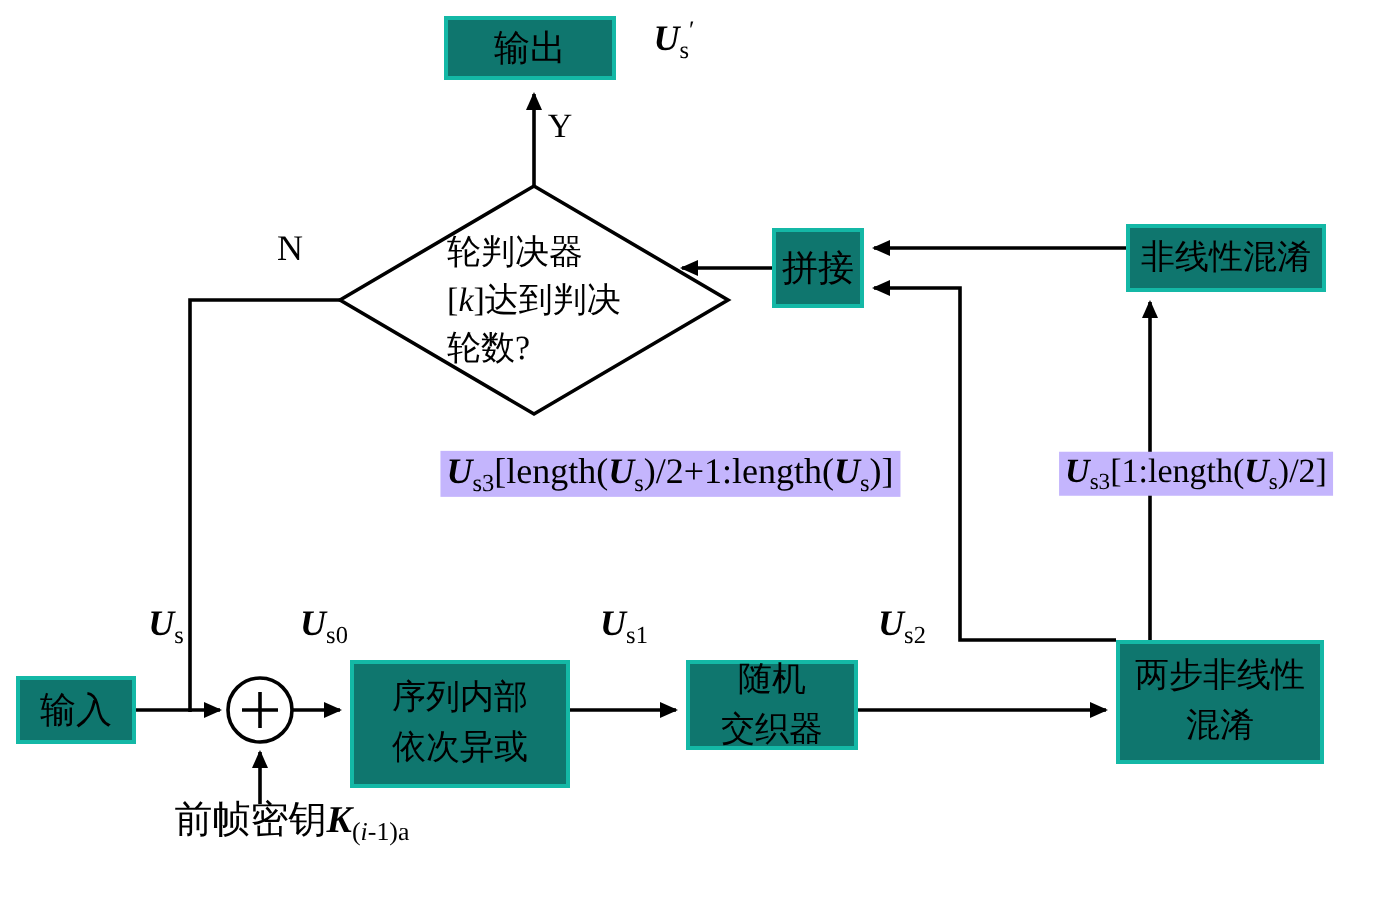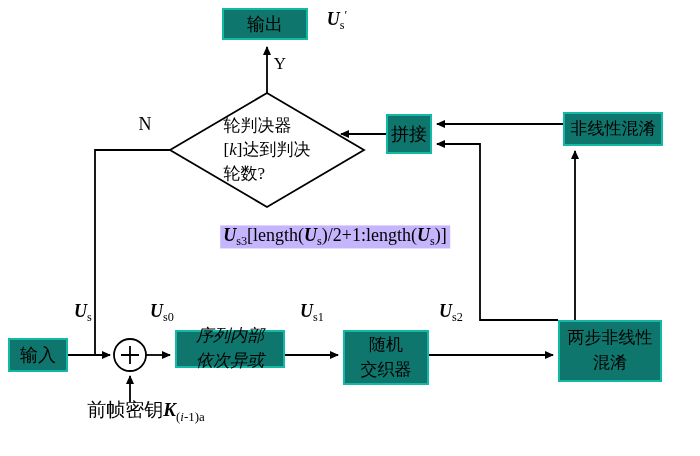--- a/index.html
+++ b/index.html
@@ -81,26 +81,26 @@
   </div>
 
   <div class="box" style="left:563px;top:112px;width:100px;height:34px;font-size:17px;">
     <span>非线性混淆</span>
   </div>
 
   <div class="box" style="left:8px;top:338px;width:60px;height:34px;">
     <span>输入</span>
   </div>
 
-  <div class="box" style="left:175px;top:330px;width:110px;height:38px;font-size:17px;font-style:italic;">
+  <div class="box" style="left:175px;top:330px;width:110px;height:64px;font-size:17px;">
     <span>序列内部</span>
     <span>依次异或</span>
   </div>
 
-  <div class="box" style="left:343px;top:330px;width:86px;height:55px;font-size:17px;">
+  <div class="box" style="left:343px;top:330px;width:86px;height:45px;font-size:17px;">
     <span>随机</span>
     <span>交织器</span>
   </div>
 
   <div class="box" style="left:558px;top:320px;width:104px;height:62px;font-size:17px;text-align:right;">
     <span>两步非线性</span>
     <span>混淆</span>
   </div>
 
   <div class="diamond-text">
@@ -111,15 +111,16 @@
 
   <div class="lbl" style="left:280px;top:63px;font-size:17px;">Y</div>
   <div class="lbl" style="left:145px;top:124px;">N</div>
 
   <div class="lbl" style="left:337px;top:20px;"><span class="mp bi">U</span><span class="mp sub">s</span><span class="mp sup">′</span></div>
   <div class="lbl" style="left:83px;top:313px;"><span class="mp bi">U</span><span class="mp sub">s</span></div>
   <div class="lbl" style="left:162px;top:313px;"><span class="mp bi">U</span><span class="mp sub">s0</span></div>
   <div class="lbl" style="left:312px;top:313px;"><span class="mp bi">U</span><span class="mp sub">s1</span></div>
   <div class="lbl" style="left:451px;top:313px;"><span class="mp bi">U</span><span class="mp sub">s2</span></div>
   <div class="lbl bg" style="left:335px;top:237px;"><span class="mp bi">U</span><span class="mp sub">s3</span><span class="mp ">[length(</span><span class="mp bi">U</span><span class="mp sub">s</span><span class="mp ">)/2+1:length(</span><span class="mp bi">U</span><span class="mp sub">s</span><span class="mp ">)]</span></div>
+  <div class="lbl bg" style="left:598px;top:237px;font-size:17px;"><span class="mp bi">U</span><span class="mp sub">s3</span><span class="mp ">[1:length(</span><span class="mp bi">U</span><span class="mp sub">s</span><span class="mp ">)/2]</span></div>
   <div class="lbl" style="left:146px;top:412px;font-size:19px;"><span class="mp ">前帧密钥</span><span class="mp bi">K</span><span class="mp sub">(</span><span class="mp subi">i</span><span class="mp sub">-1)</span><span class="mp sub">a</span></div>
 
 </div>
 
 </body></html>

